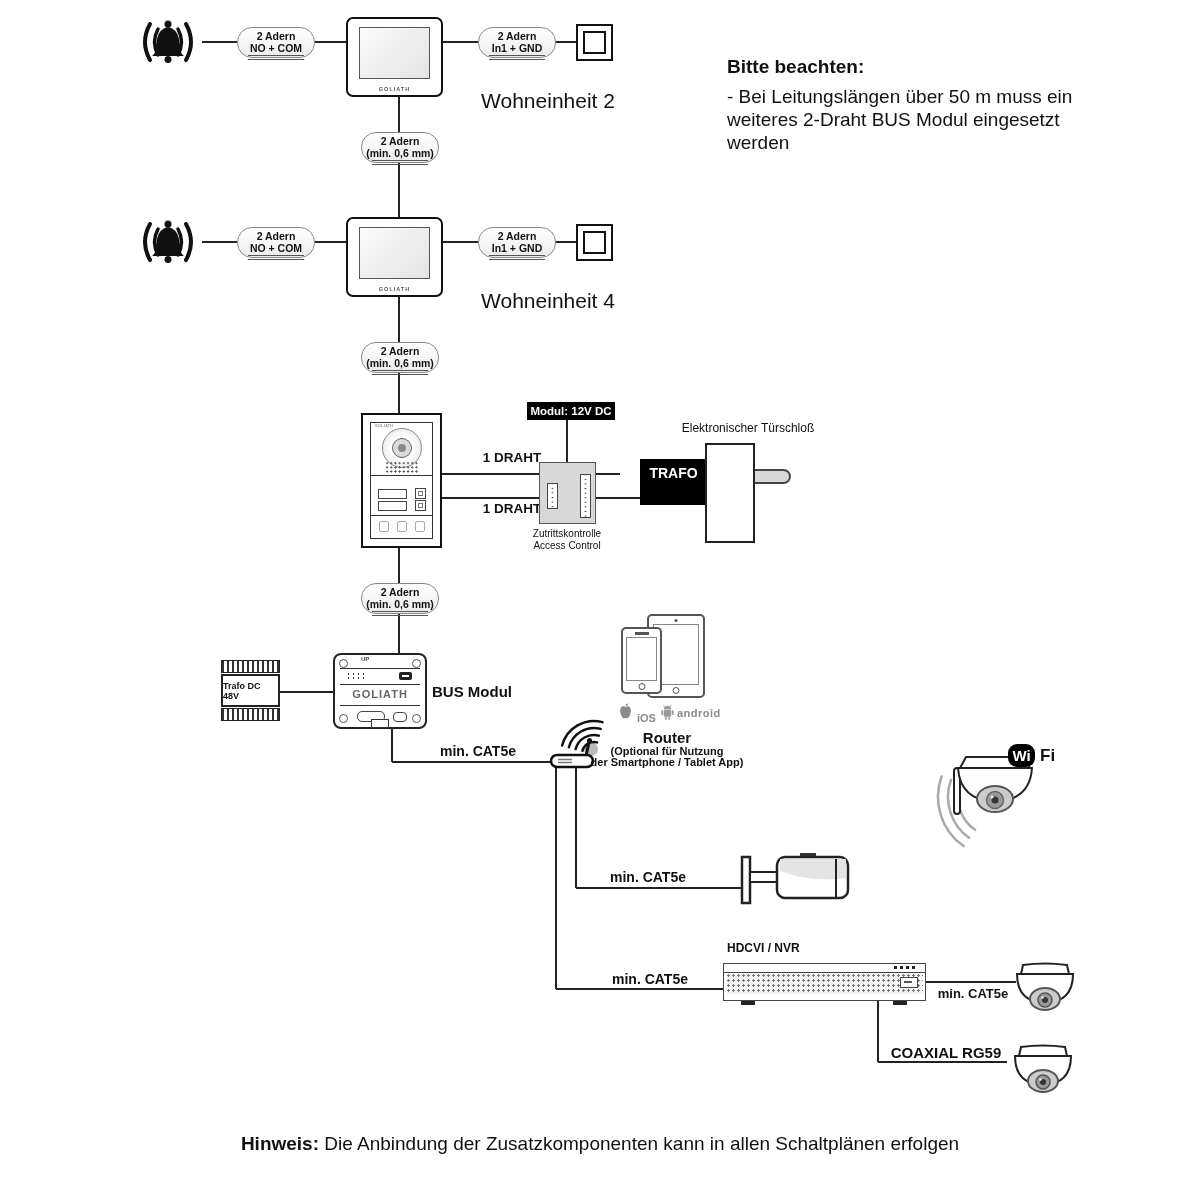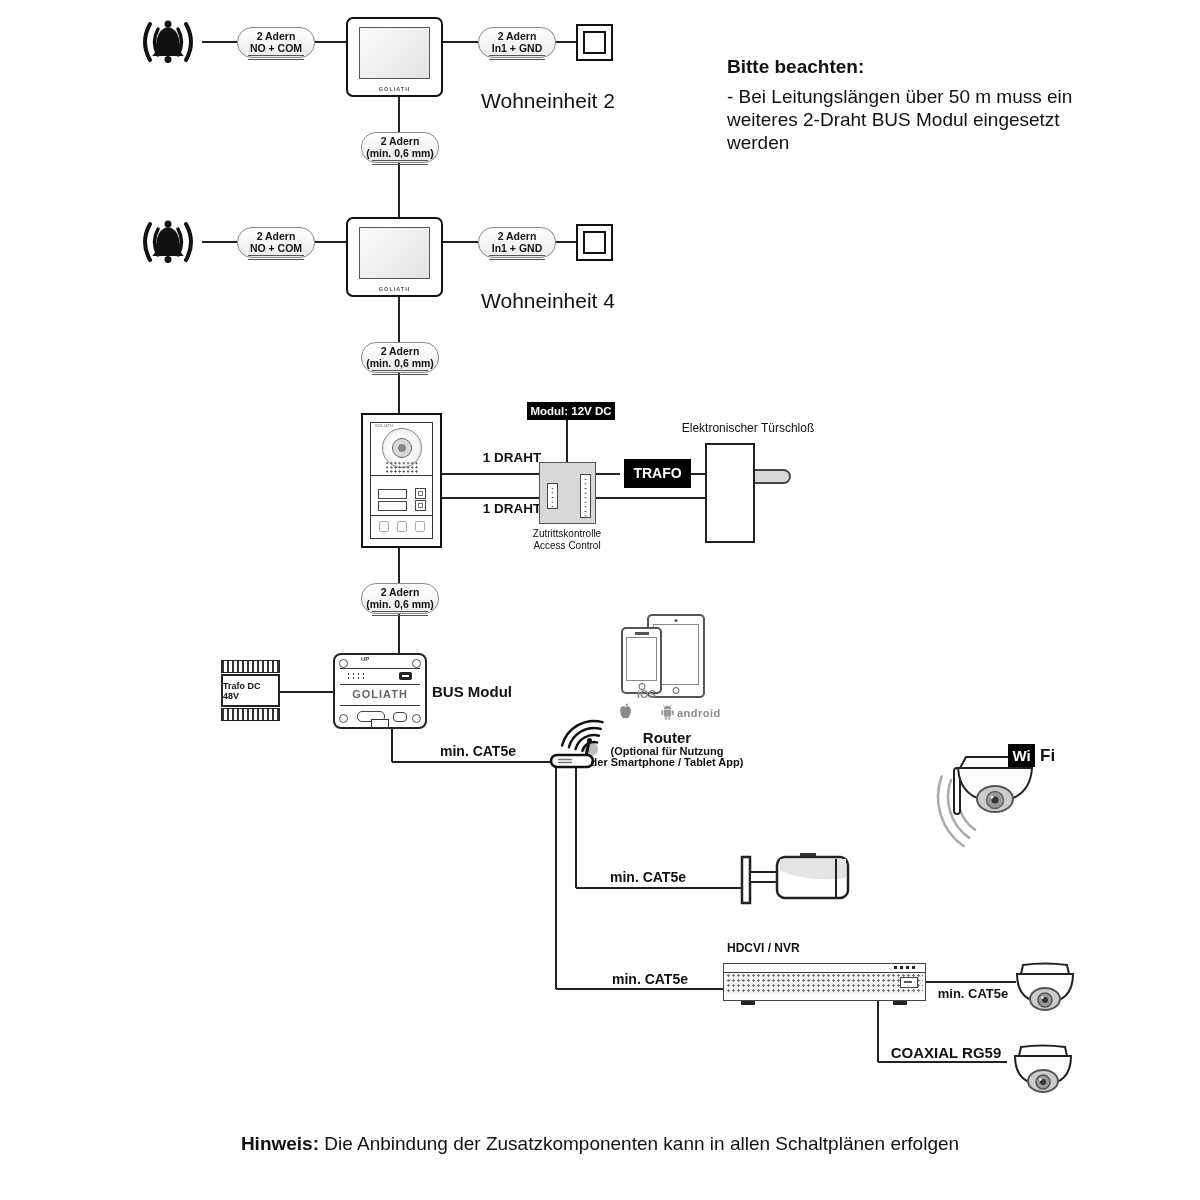--- a/index.html
+++ b/index.html
@@ -87,21 +87,21 @@
   .tablet .scr{position:absolute;left:4px;right:4px;top:8px;bottom:11px;border:1.3px solid #888;}
   .cdot{position:absolute;left:50%;transform:translateX(-50%);top:2.5px;width:3px;height:3px;border-radius:50%;background:#555;}
   .hbtn{position:absolute;left:50%;transform:translateX(-50%);bottom:2.5px;width:5px;height:5px;border-radius:50%;border:1.2px solid #555;}
   .phone{width:41px;height:67px;border:2px solid #555;border-radius:5px;background:#fff;box-sizing:border-box;}
   .phone .scr{position:absolute;left:3px;right:3px;top:8px;bottom:11px;border:1.3px solid #888;}
   .phone .sbar{position:absolute;left:50%;transform:translateX(-50%);top:3px;width:14px;height:2.5px;background:#555;}
   .oslabel{font-size:11px;font-weight:bold;color:#8a8a8a;}
   .router-title{font-size:15px;font-weight:bold;text-align:center;transform:translateX(-50%);}
   .router-sub{font-size:11px;font-weight:bold;transform:translateX(-50%);line-height:11px;white-space:nowrap;}
   
-  .wibox{width:27px;height:23px;background:#000;color:#fff;border-radius:0;font-size:15px;font-weight:bold;
+  .wibox{width:27px;height:23px;background:#000;color:#fff;border-radius:9px;font-size:15px;font-weight:bold;
          display:flex;align-items:center;justify-content:center;}
   .filabel{font-size:17px;font-weight:bold;}
   .hdcvi{font-size:12px;font-weight:bold;}
   .coax{font-size:15px;font-weight:bold;transform:translateX(-50%);}
   .hinweis{width:1200px;text-align:center;font-size:19px;}
   .hinweis b{font-weight:bold;}
 </style>
 </head>
 <body>
 
@@ -312,21 +312,21 @@
 
   <div class="abs" style="left:539px;top:462px;width:57px;height:62px;background:#d8d8d8;border:1.5px solid #555;box-sizing:border-box;">
     <div class="abs" style="left:7px;top:20px;width:9px;height:24px;background:#fff;border:1px solid #444;background-image:radial-gradient(#333 0.9px,transparent 1.05px);background-size:9px 4.6px;background-position:center 2px;"></div>
     <div class="abs" style="left:40px;top:11px;width:9px;height:42px;background:#fff;border:1px solid #444;background-image:radial-gradient(#333 0.9px,transparent 1.05px);background-size:9px 4.6px;background-position:center 2px;"></div>
   </div>
   <div class="abs cap" style="left:567px;top:528px;transform:translateX(-50%);width:110px;">
     <div>Zutrittskontrolle</div>
     <div>Access Control</div>
   </div>
 
-  <div class="abs blackbox" style="left:624px;top:459px;width:67px;height:29px;font-size:14px;line-height:29px;">TRAFO</div>
+  <div class="abs blackbox" style="left:640px;top:459px;width:67px;height:46px;font-size:14px;line-height:29px;">TRAFO</div>
 
   <div class="abs locklabel" style="left:748px;top:421px;">Elektronischer Türschloß</div>
   <div class="abs lockbox" style="left:705px;top:443px;"></div>
 
   <div class="abs pill" style="left:361px;top:583px;">
     <div>2 Adern</div>
     <div>(min. 0,6 mm)</div>
     <div class="ul"></div>
   </div>
 
@@ -362,21 +362,21 @@
   <div class="abs phone" style="left:621px;top:627px;">
     <div class="sbar"></div>
     <div class="scr"></div>
     <div class="hbtn"></div>
   </div>
 
   <svg class="abs" style="left:618px;top:703px;" width="15" height="17" viewBox="0 0 14 16">
     <path d="M7,3 C7,1.5 8,0.5 9.5,0.5 C9.5,2 8.5,3 7,3 Z" fill="#8a8a8a"></path>
     <path d="M7,4 C5,2.2 2,3 2,7 C2,11 4,14.5 5.8,14.5 C6.8,14 7.2,14 8.2,14.5 C10,14.5 12,11 12,7 C12,3 9,2.2 7,4 Z" fill="#8a8a8a"></path>
   </svg>
-  <div class="abs oslabel" style="left:637px;top:688px;">iOS</div>
+  <div class="abs oslabel" style="left:637px;top:712px;">iOS</div>
   <svg class="abs" style="left:660px;top:703px;" width="15" height="17" viewBox="0 0 14 16">
     <path d="M3.5,6 A3.5,3.5 0 0 1 10.5,6 Z" fill="#999"></path>
     <line x1="4" y1="3.2" x2="3" y2="1.6" stroke="#999" stroke-width="0.8"></line>
     <line x1="10" y1="3.2" x2="11" y2="1.6" stroke="#999" stroke-width="0.8"></line>
     <rect x="3.5" y="6.6" width="7" height="6.4" rx="1" fill="#999"></rect>
     <rect x="1.2" y="6.8" width="1.7" height="4.4" rx="0.8" fill="#999"></rect>
     <rect x="11.1" y="6.8" width="1.7" height="4.4" rx="0.8" fill="#999"></rect>
     <rect x="4.6" y="13.2" width="1.7" height="2.4" rx="0.8" fill="#999"></rect>
     <rect x="7.7" y="13.2" width="1.7" height="2.4" rx="0.8" fill="#999"></rect>
   </svg>

